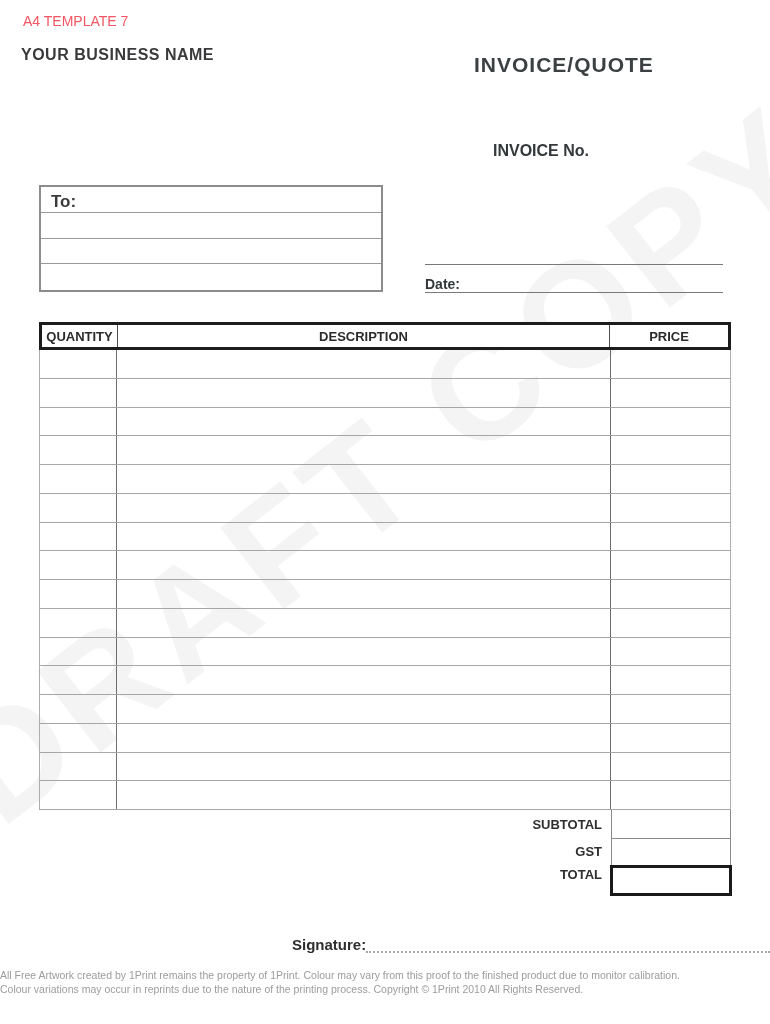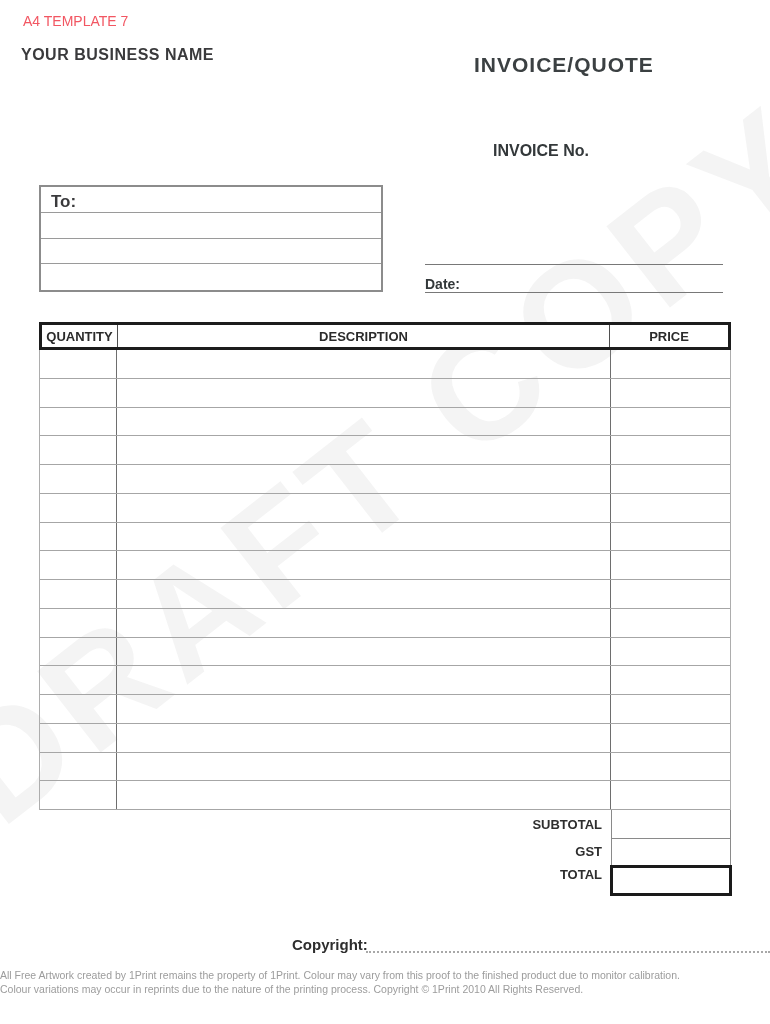--- a/index.html
+++ b/index.html
@@ -205,21 +205,21 @@
 
   <div class="totals-label lbl-subtotal">SUBTOTAL</div>
   <div class="totals-box box-subtotal"></div>
 
   <div class="totals-label lbl-gst">GST</div>
   <div class="totals-box box-gst"></div>
 
   <div class="totals-label lbl-total">TOTAL</div>
   <div class="totals-box box-total"></div>
 
-  <div class="sig-label">Copyright:</div>
+  <div class="sig-label">Signature:</div>
   <div class="sig-line"></div>
 
   <div class="footer">
     <div>All Free Artwork created by 1Print remains the property of 1Print. Colour may vary from this proof to the finished product due to monitor calibration.</div>
     <div>Colour variations may occur in reprints due to the nature of the printing process. Copyright © 1Print 2010 All Rights Reserved.</div>
   </div>
 
 </div>
 
 </body></html>

